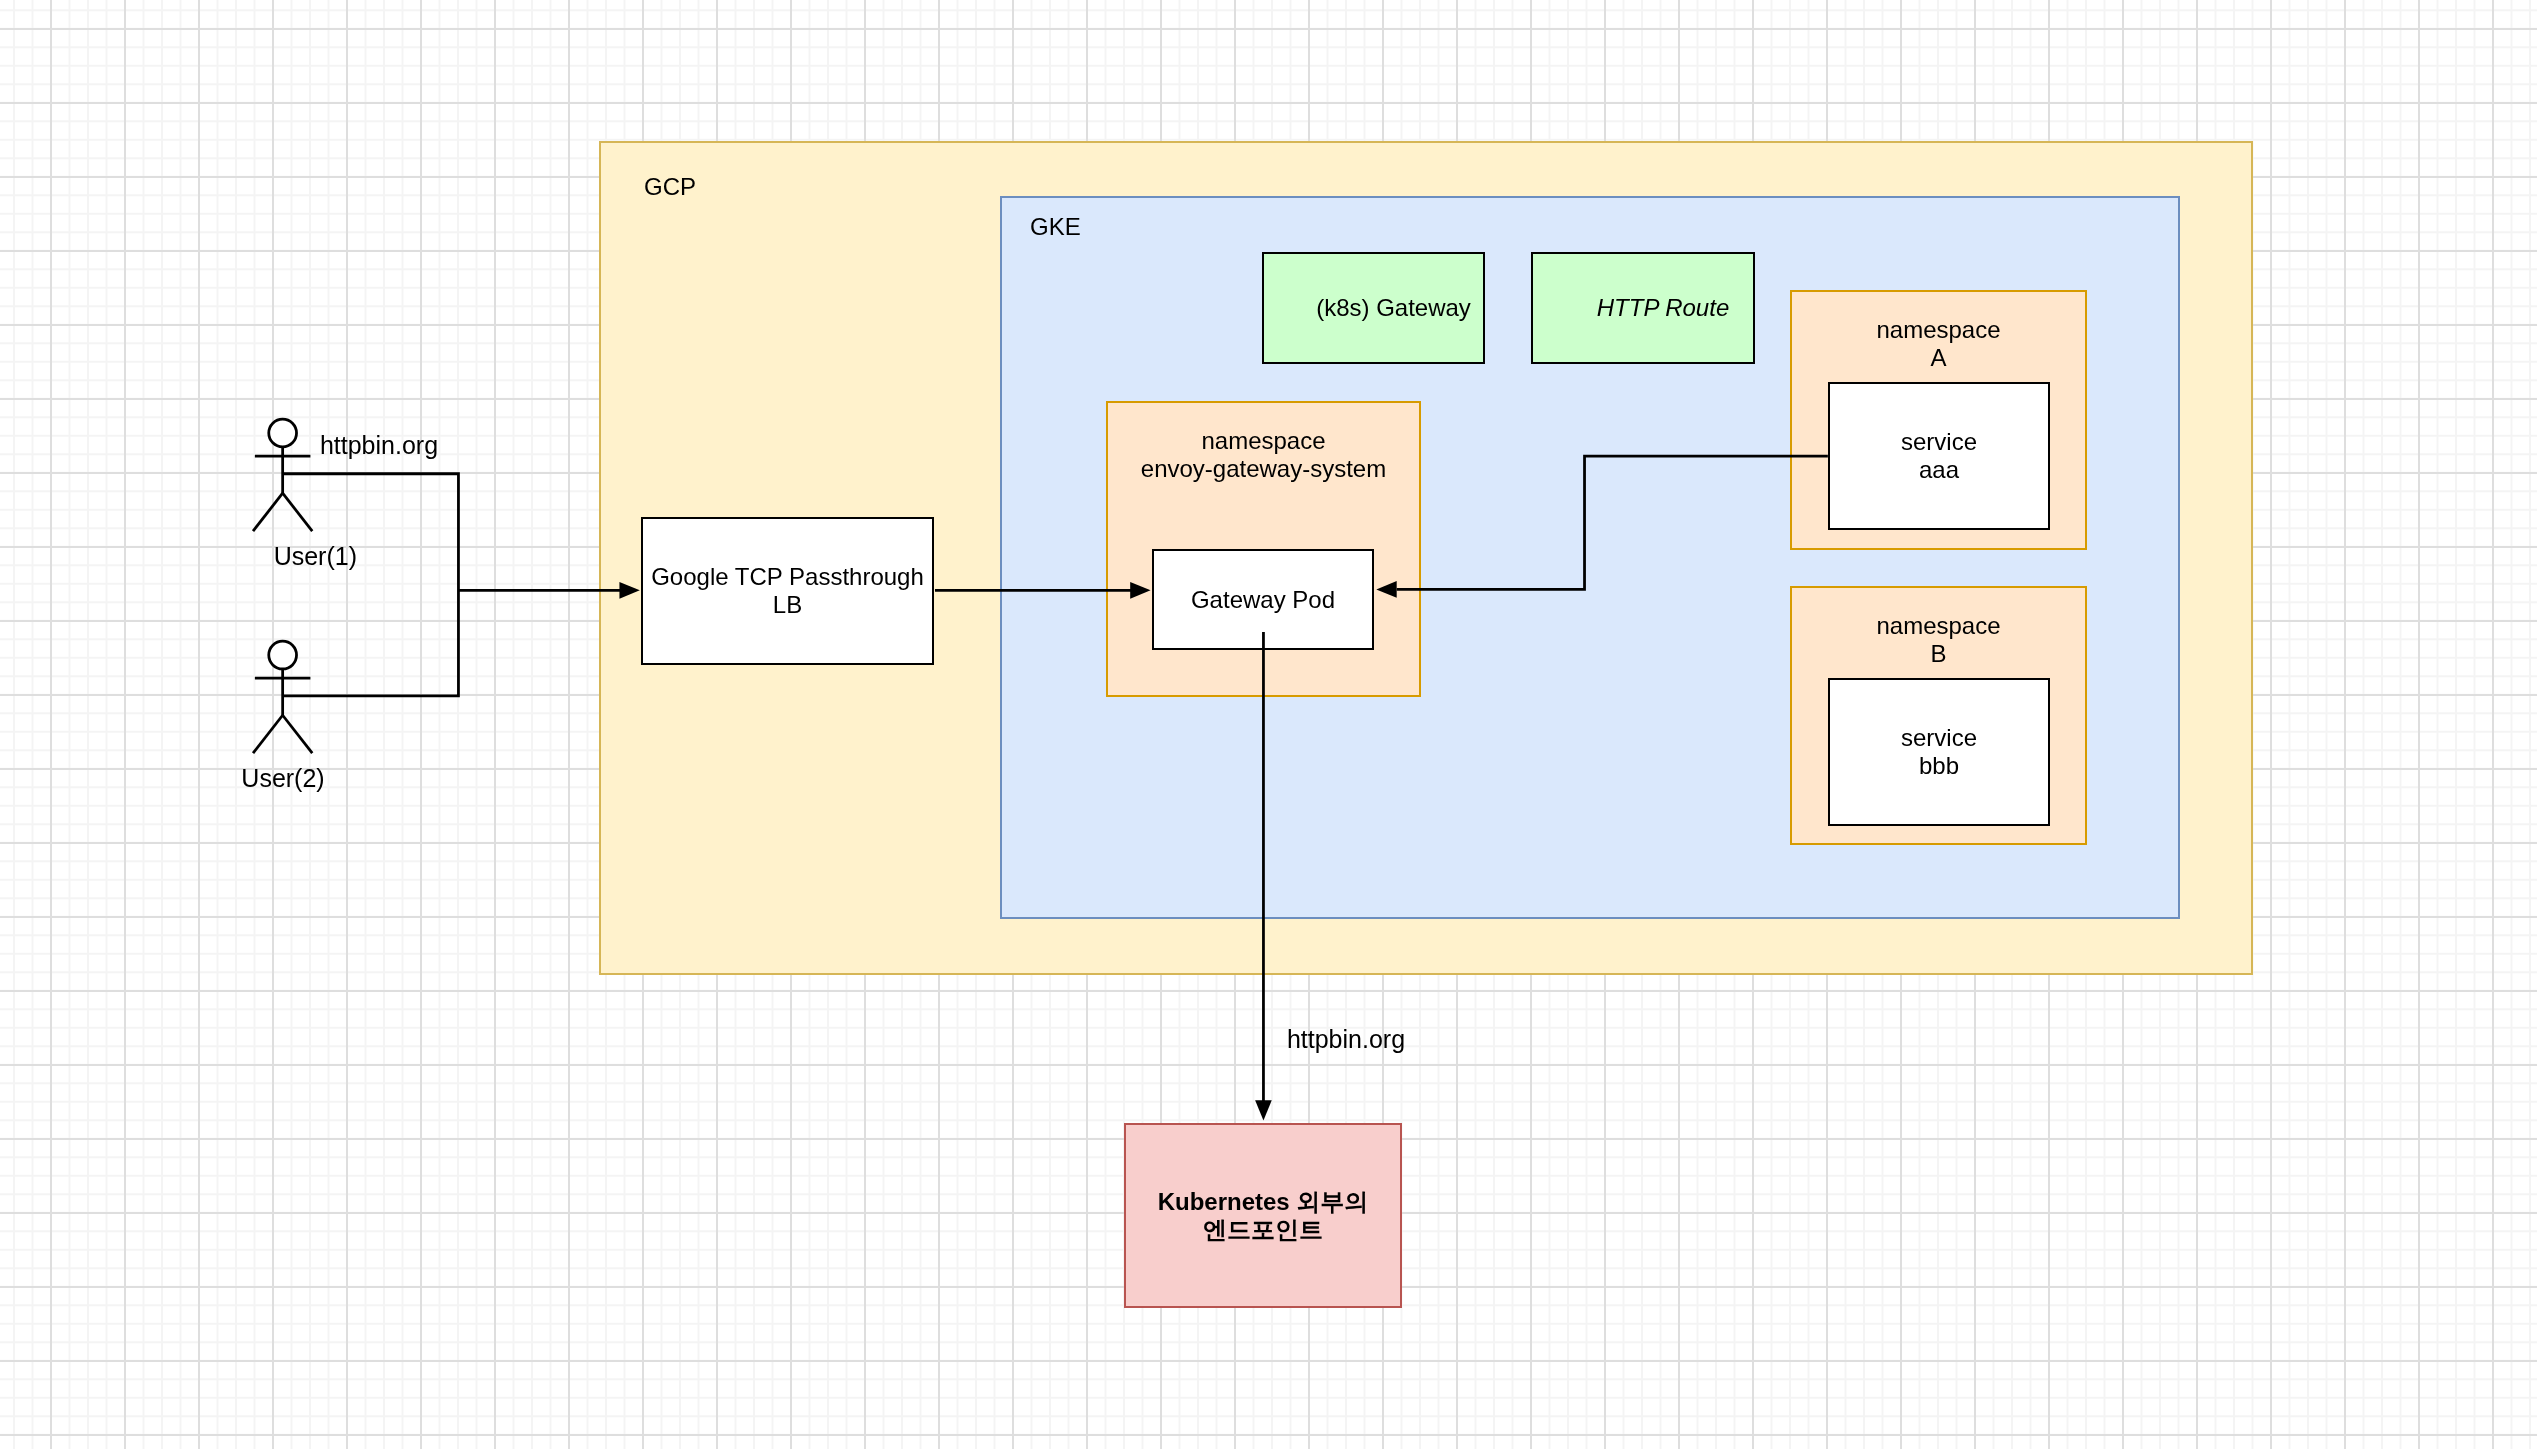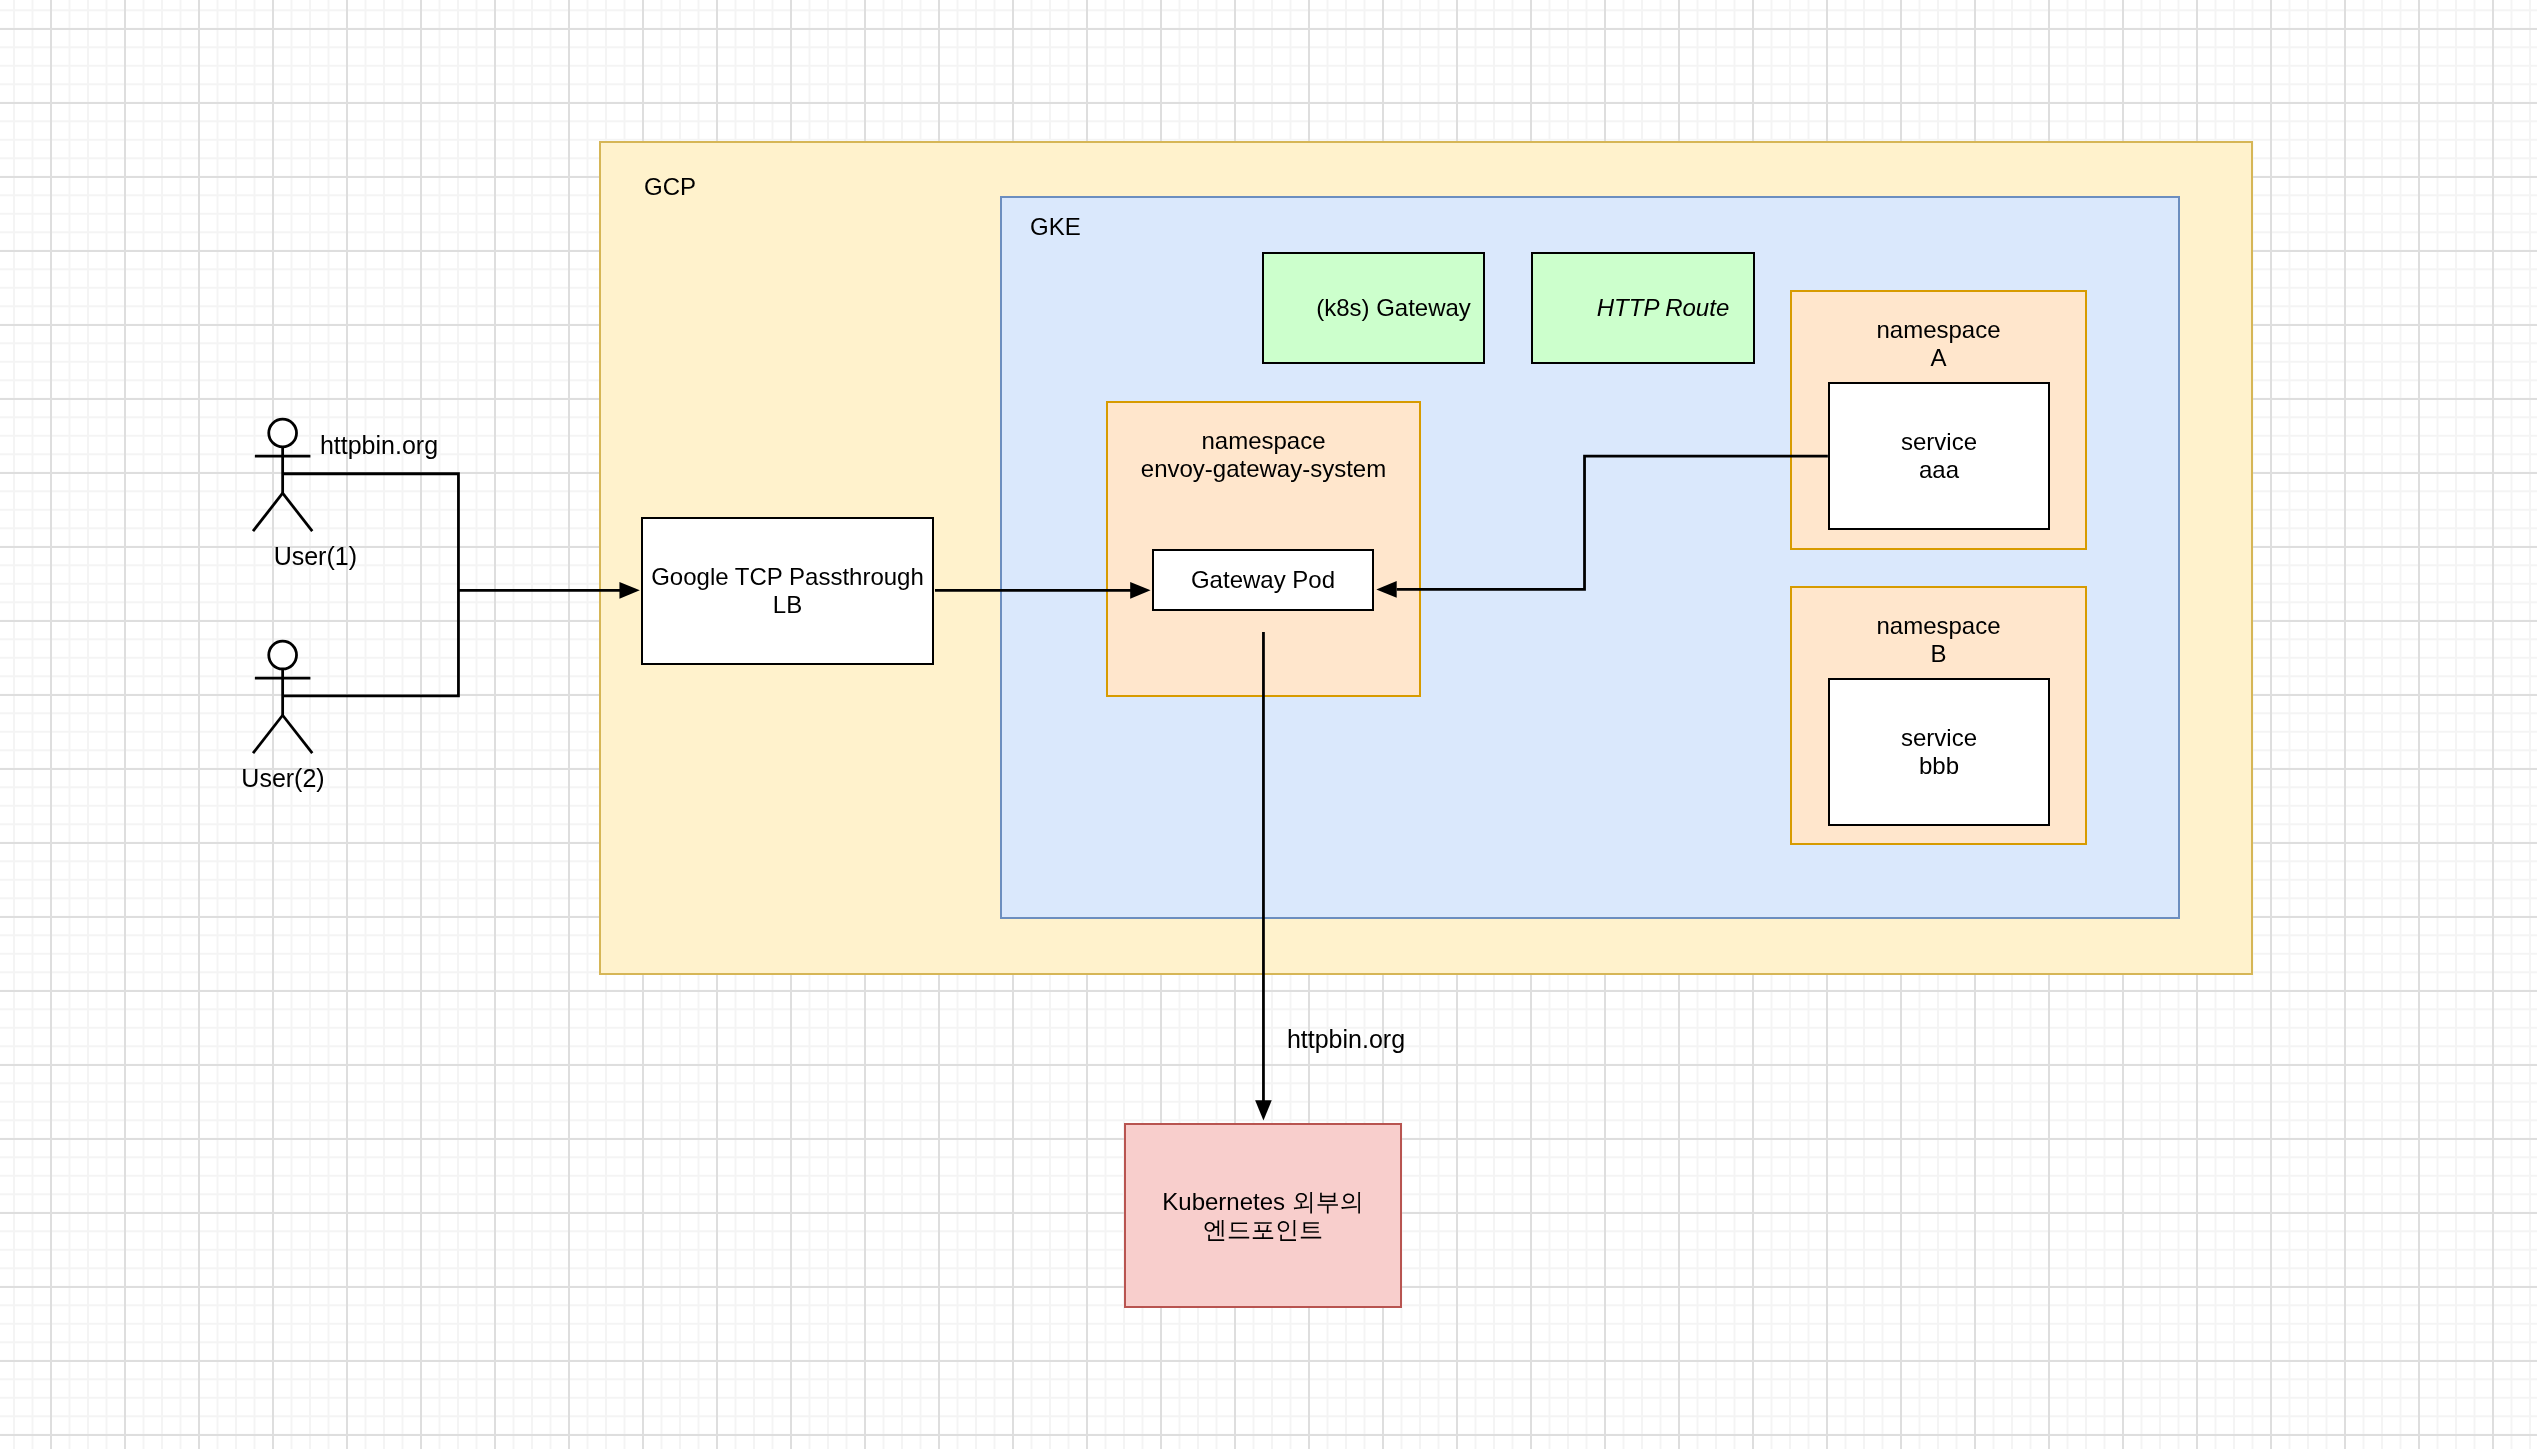--- a/index.html
+++ b/index.html
@@ -32,25 +32,25 @@
   .ns-a{left:1790px;top:290px;width:297px;height:260px;}
   .ns-b{left:1790px;top:586px;width:297px;height:259px;}
   .corner-label{position:absolute;font-size:24px;line-height:26px;white-space:nowrap;}
   .gcp .corner-label{left:35px;top:31px;margin-left:8px;}
   .gke .corner-label{left:28px;top:15.7px;}
   .ns-title{display:block;padding-top:24px;font-size:24px;line-height:28px;white-space:pre-line;}
   .node{display:flex;align-items:center;justify-content:center;text-align:center;
         font-size:24px;line-height:28px;white-space:pre-line;
         background:var(--node-fill);border:2.8px solid var(--node-border);}
   .node.green{background:var(--green-fill);padding-left:40px;}
-  .node.pink{background:var(--pink-fill);border-color:var(--pink-border);}
+  .node.pink{background:var(--pink-fill);border-color:var(--pink-border);font-weight:bold;}
   .lb{left:641px;top:517px;width:293px;height:148px;}
   .k8s-gateway{left:1262px;top:252px;width:223px;height:112px;}
   .http-route{left:1531px;top:252px;width:224px;height:112px;font-style:italic;}
-  .gateway-pod{left:1152px;top:549px;width:222px;height:62px;}
+  .gateway-pod{left:1152px;top:549px;width:222px;height:101px;}
   .backend{left:1291px;top:752px;width:222px;height:111px;}
   .endpoint{left:1124px;top:1123px;width:278px;height:185px;}
   .float-label{position:absolute;font-size:25px;line-height:28px;text-align:center;white-space:nowrap;}
   .httpbin-top{left:305px;top:431px;width:148px;}
   .httpbin-bottom{left:1272px;top:1025px;width:148px;}
   .user1-label{left:209px;top:542px;width:148px;text-align:right;}
   .user2-label{left:209px;top:764px;width:148px;}
   svg.overlay{position:absolute;left:0;top:0;width:2538px;height:1449px;pointer-events:none;}
   .edge{stroke:var(--line,#000);stroke-width:3;fill:none;}
   .arrowhead{fill:var(--line,#000);stroke:none;}

